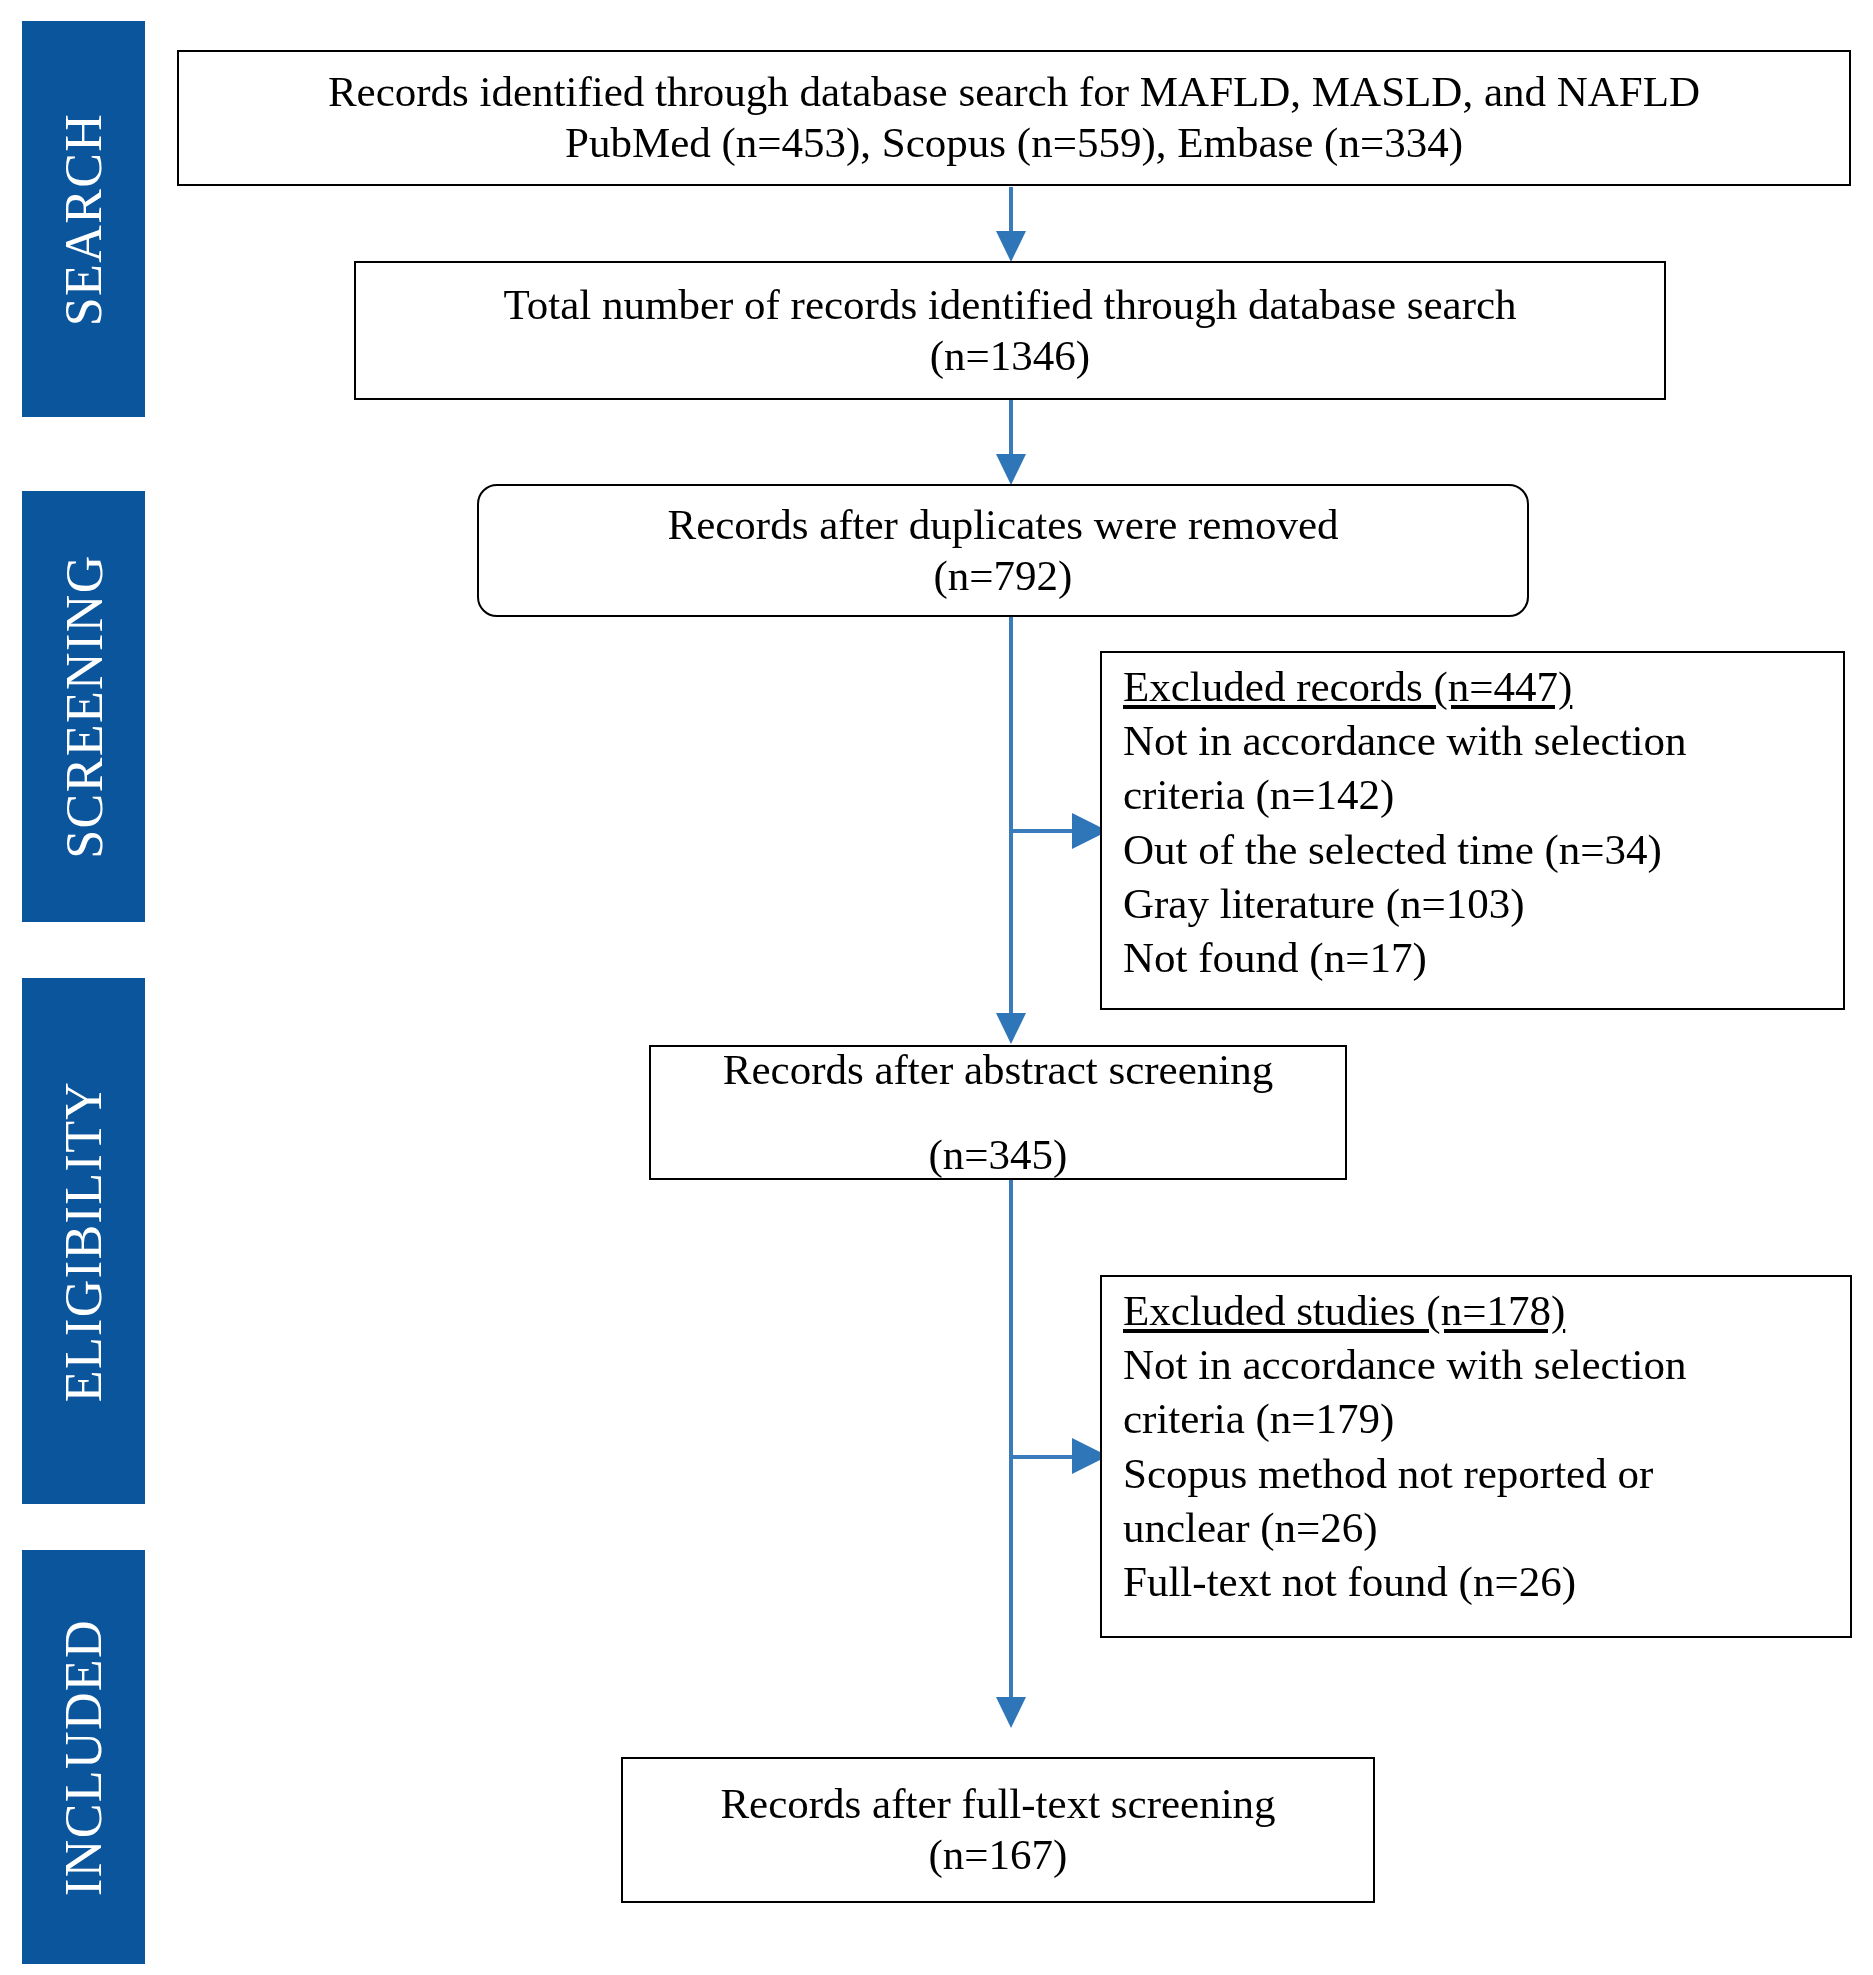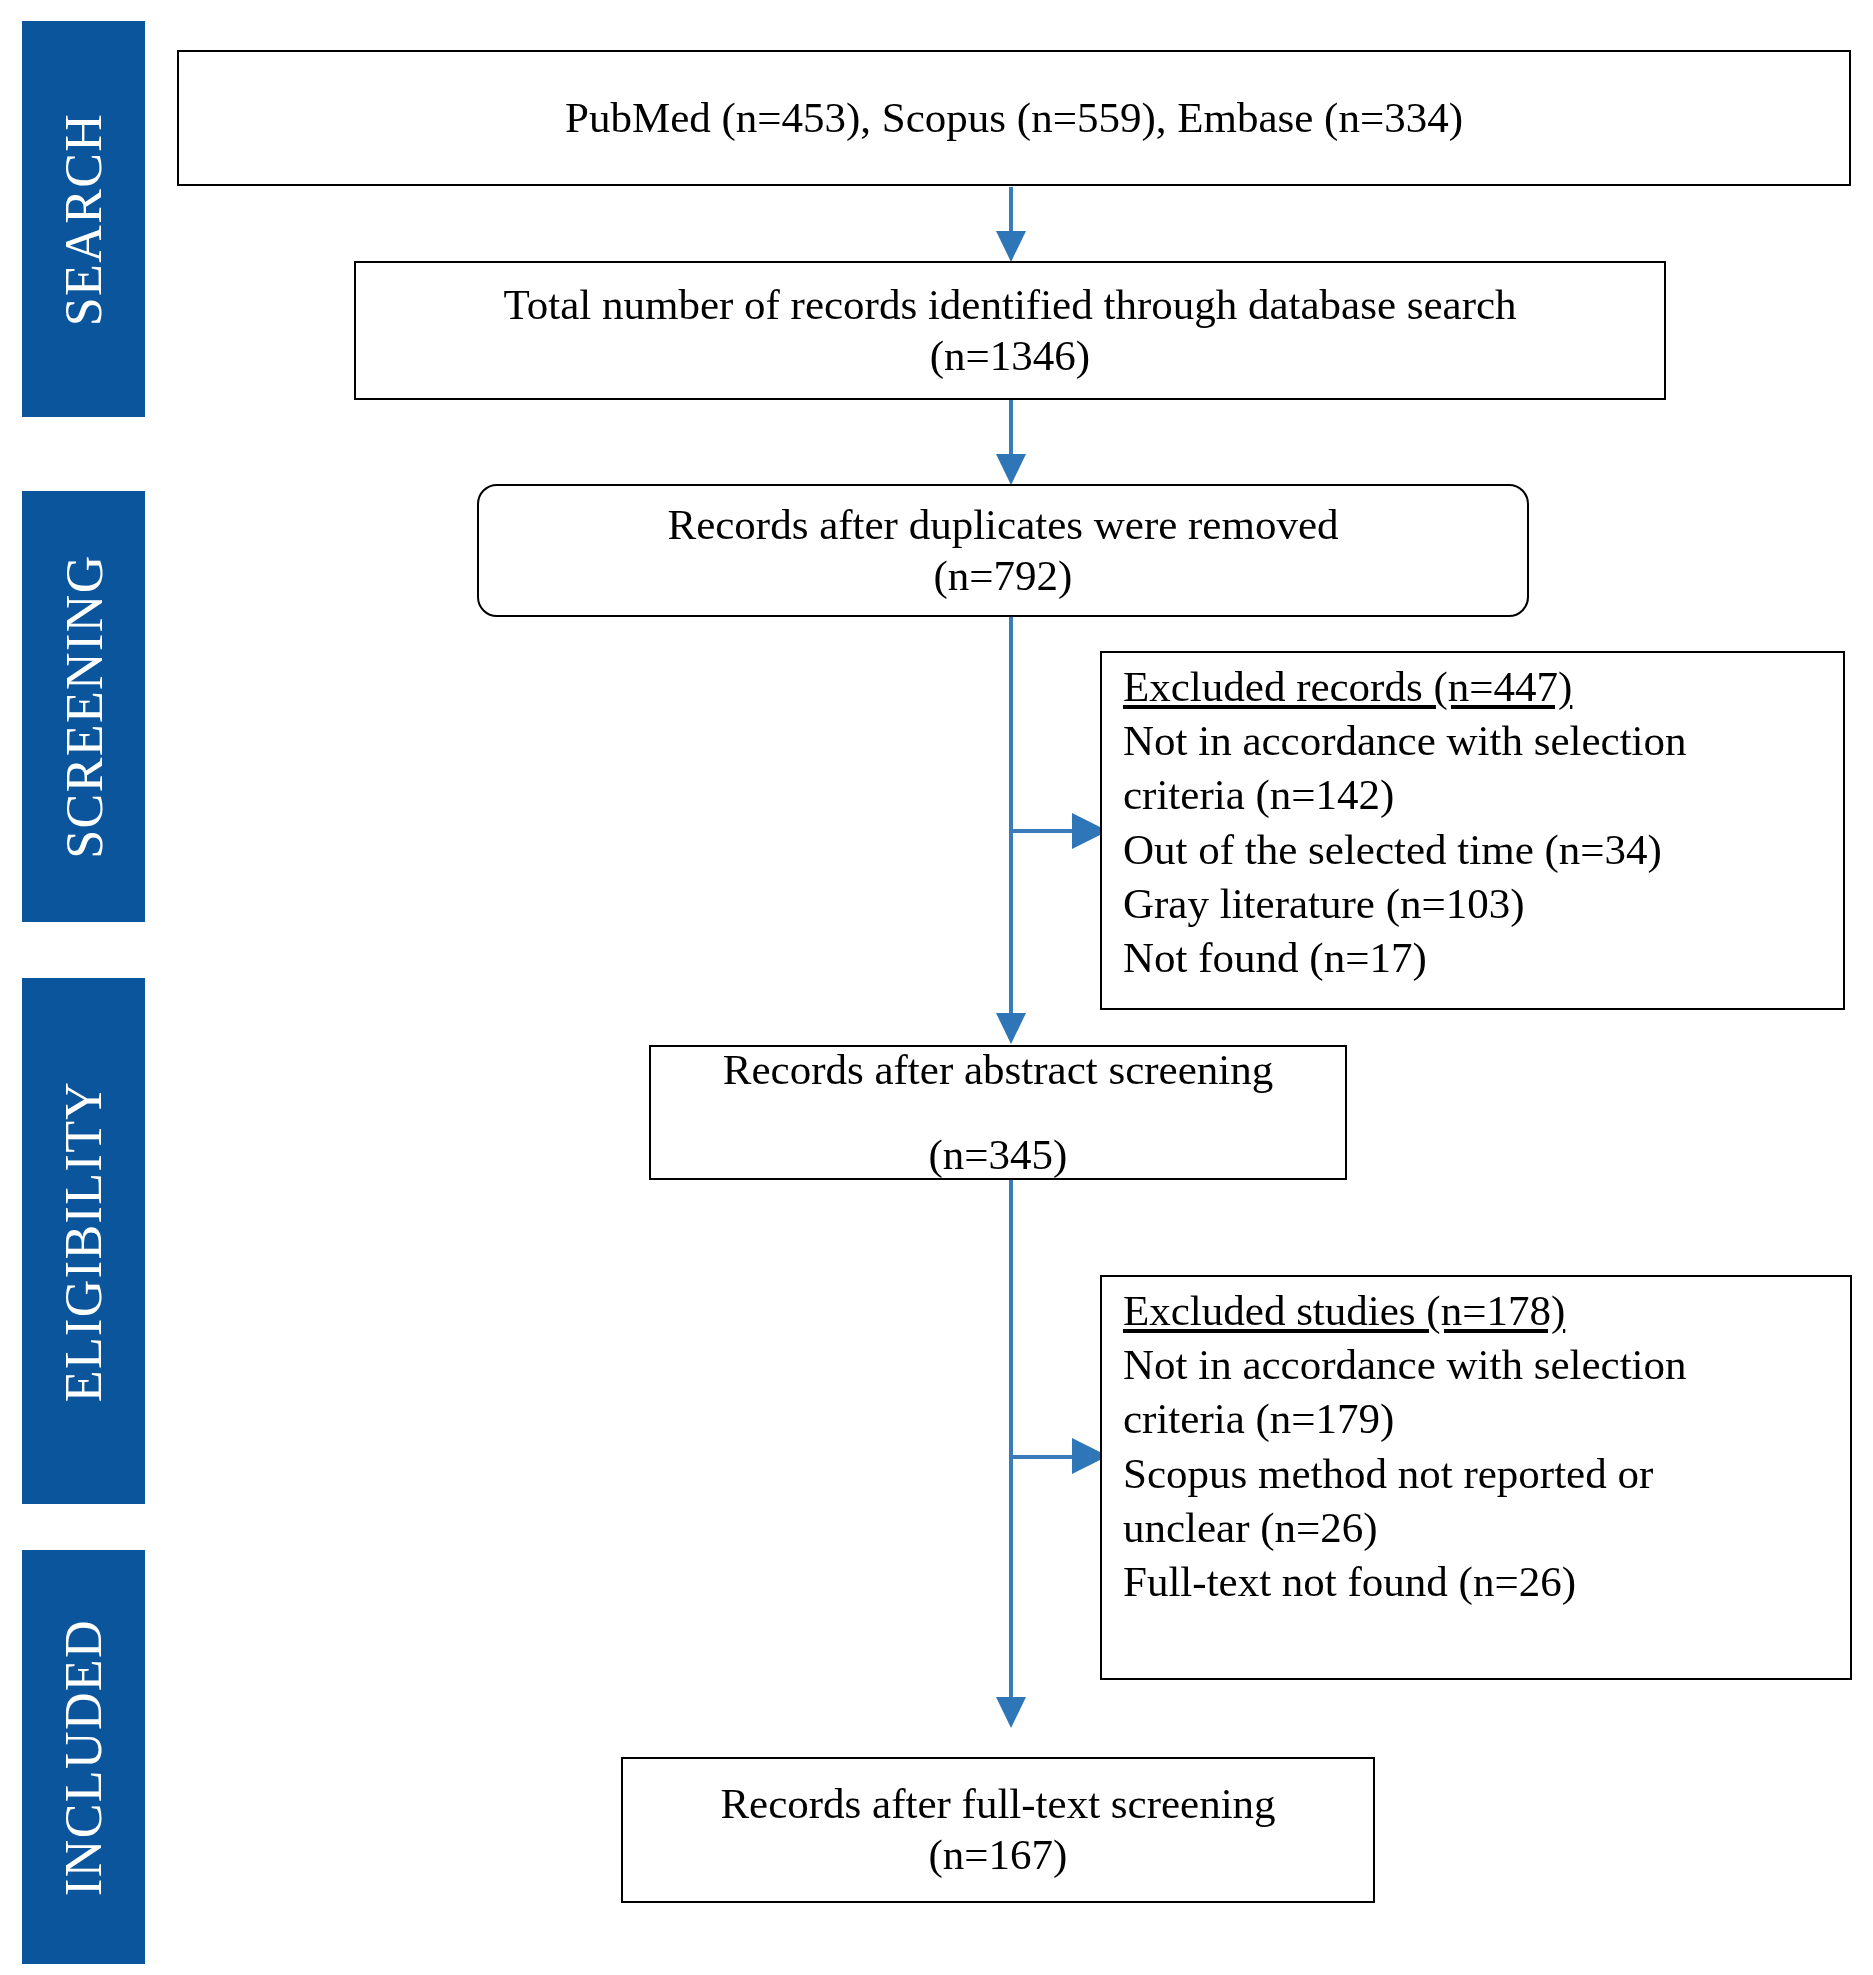--- a/index.html
+++ b/index.html
@@ -90,20 +90,21 @@
 
   <div class="stage-bar" style="left:22.4px;top:978px;width:123px;height:526px;">
     <span class="stage-label">ELIGIBILITY</span>
   </div>
 
   <div class="stage-bar" style="left:22.4px;top:1550px;width:123px;height:414px;">
     <span class="stage-label">INCLUDED</span>
   </div>
 
   <div class="box" style="left:177px;top:50px;width:1674px;height:136px;">
+    <div class="line">Records identified through database search for MAFLD, MASLD, and NAFLD</div>
     <div class="line">PubMed (n=453), Scopus (n=559), Embase (n=334)</div>
   </div>
 
   <div class="vline" style="left:1009px;top:187px;height:59px;"></div>
   <div class="arrow-down" style="left:996px;top:231px;"></div>
 
   <div class="box" style="left:354px;top:261px;width:1312px;height:139px;">
     <div class="line">Total number of records identified through database search</div>
     <div class="line">(n=1346)</div>
   </div>
@@ -135,21 +136,21 @@
     <div class="line">Records after abstract screening</div>
     <div class="line">(n=345)</div>
   </div>
 
   <div class="vline" style="left:1009px;top:1180px;height:523px;"></div>
   <div class="arrow-down" style="left:996px;top:1697px;"></div>
 
   <div class="hline" style="left:1009px;top:1455px;width:81px;"></div>
   <div class="arrow-right" style="left:1072px;top:1438px;"></div>
 
-  <div class="box excl" style="left:1100px;top:1275px;width:752px;height:405px;">
+  <div class="box excl" style="left:1100px;top:1275px;width:752px;height:363px;">
     <div class="line head">Excluded studies (n=178)</div>
     <div class="line">Not in accordance with selection</div>
     <div class="line">criteria (n=179)</div>
     <div class="line">Scopus method not reported or</div>
     <div class="line">unclear (n=26)</div>
     <div class="line">Full-text not found (n=26)</div>
   </div>
 
   <div class="box" style="left:621px;top:1757px;width:754px;height:146px;">
     <div class="line">Records after full-text screening</div>

